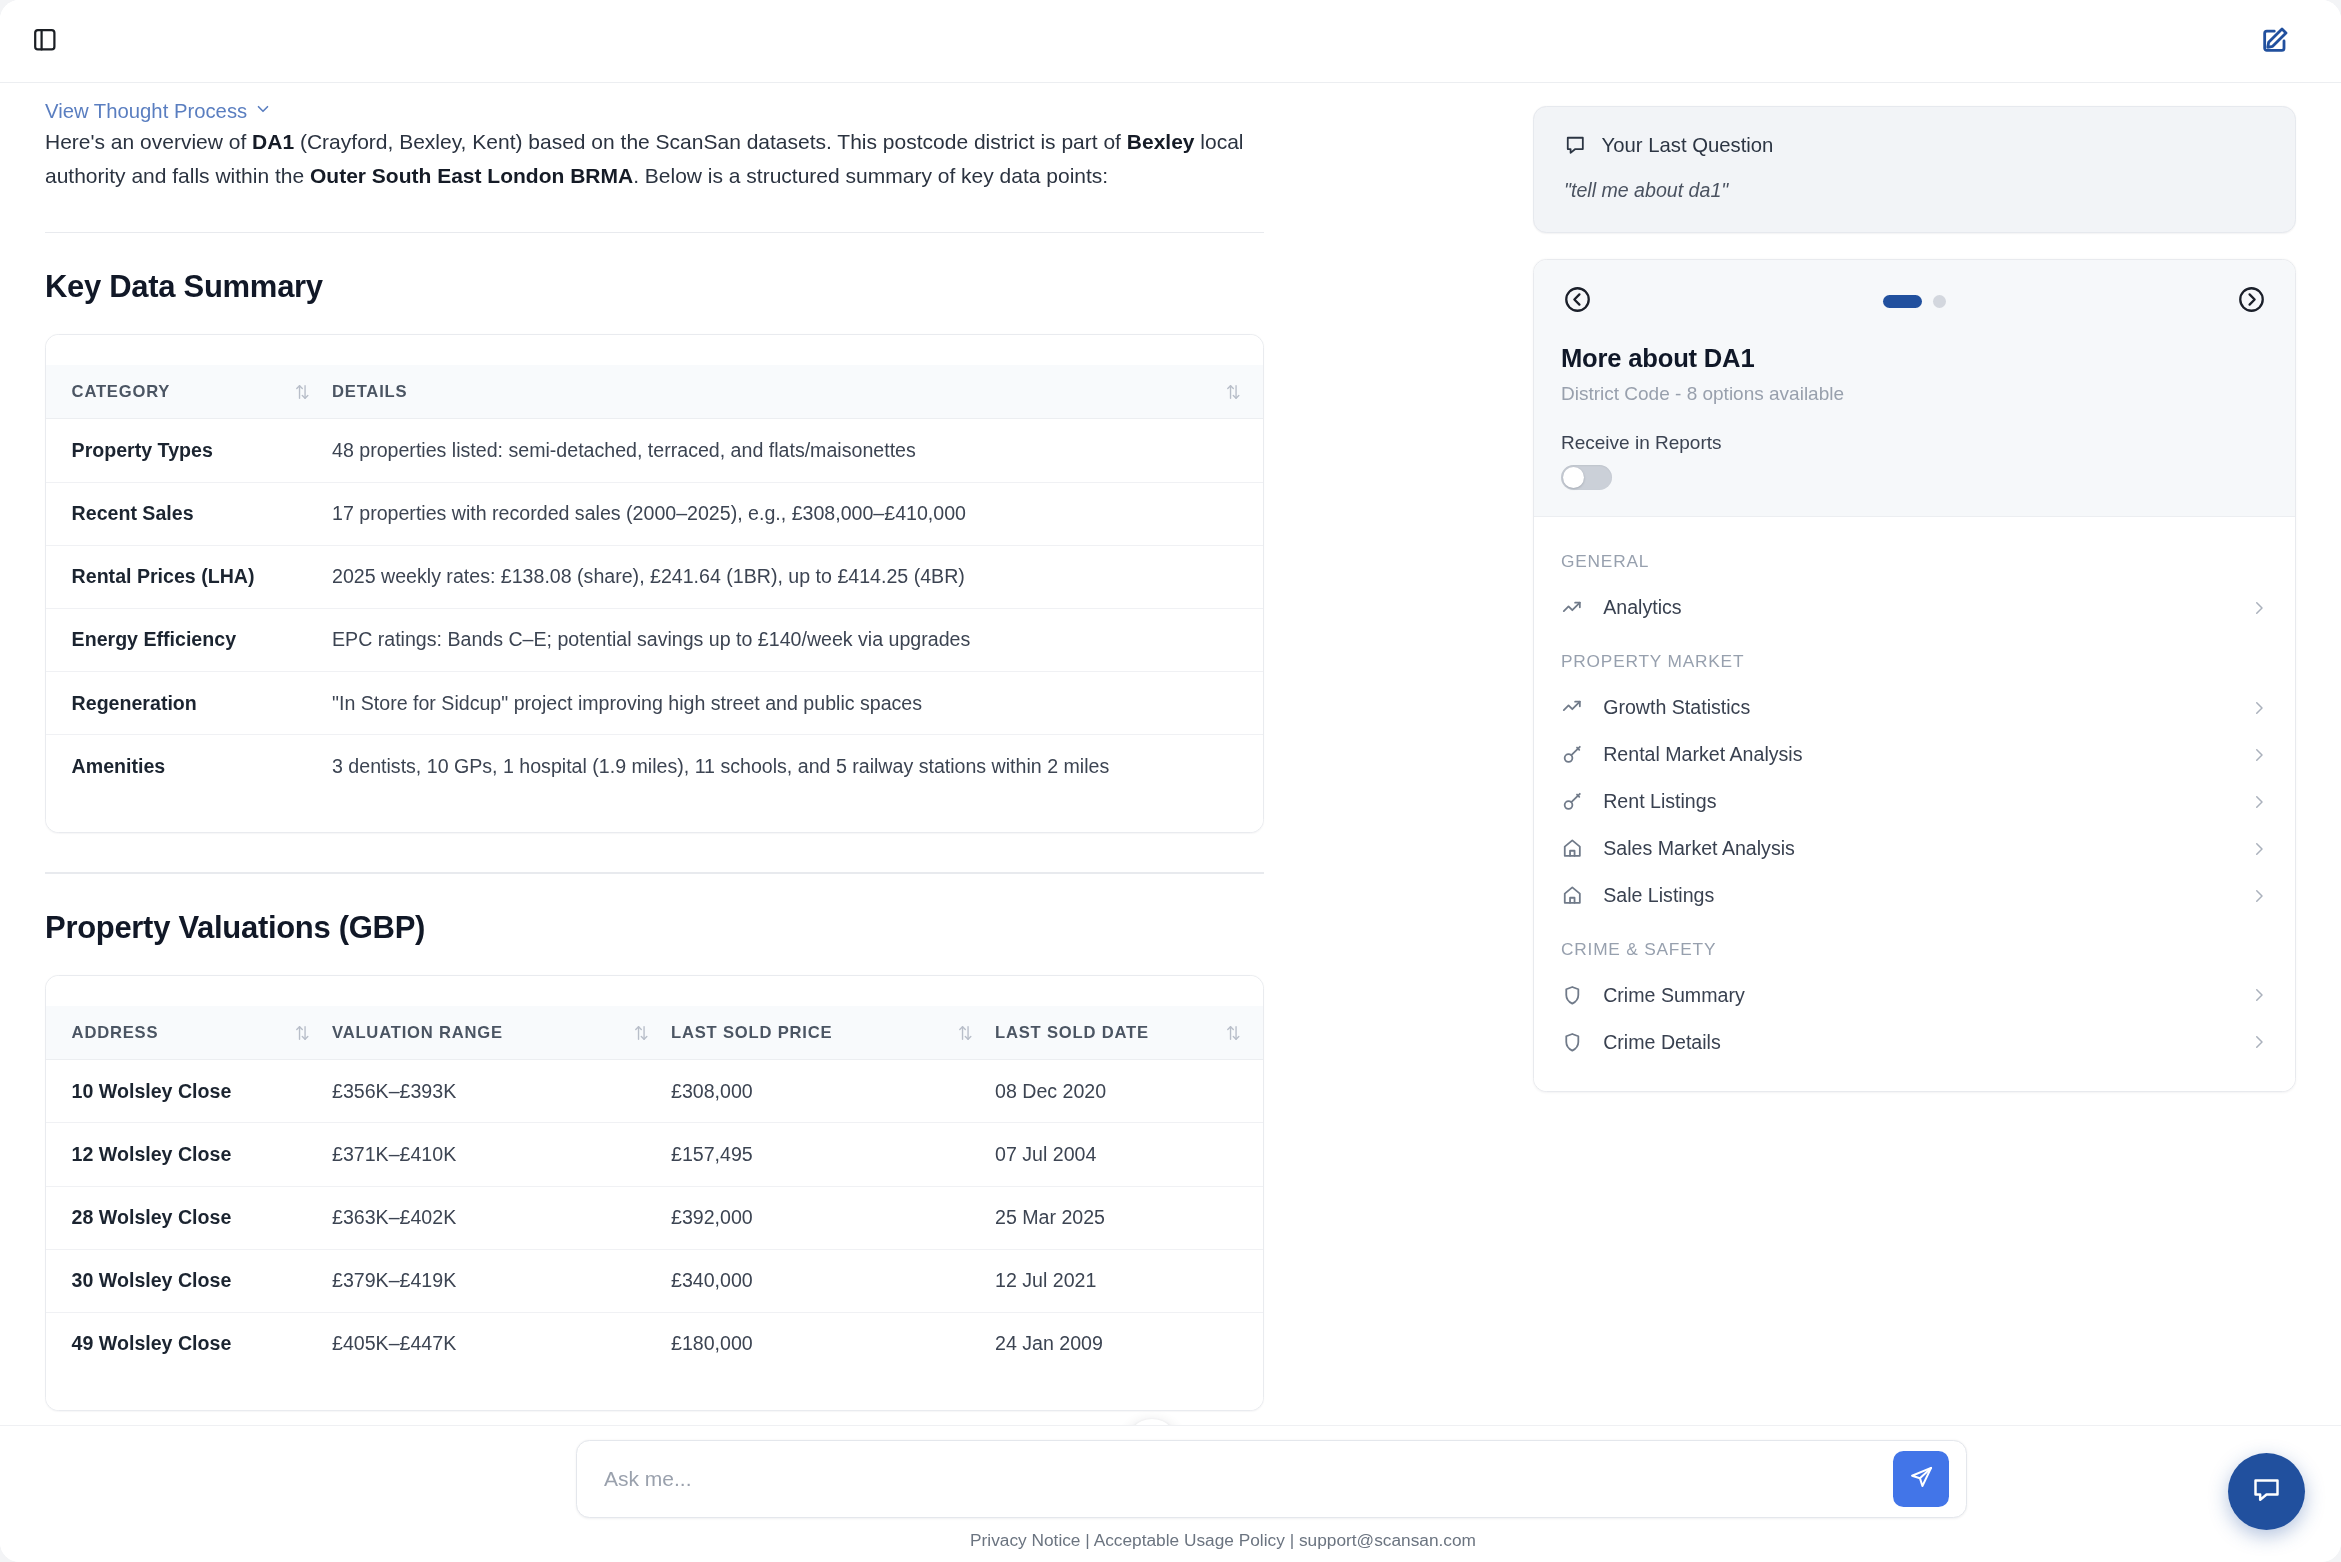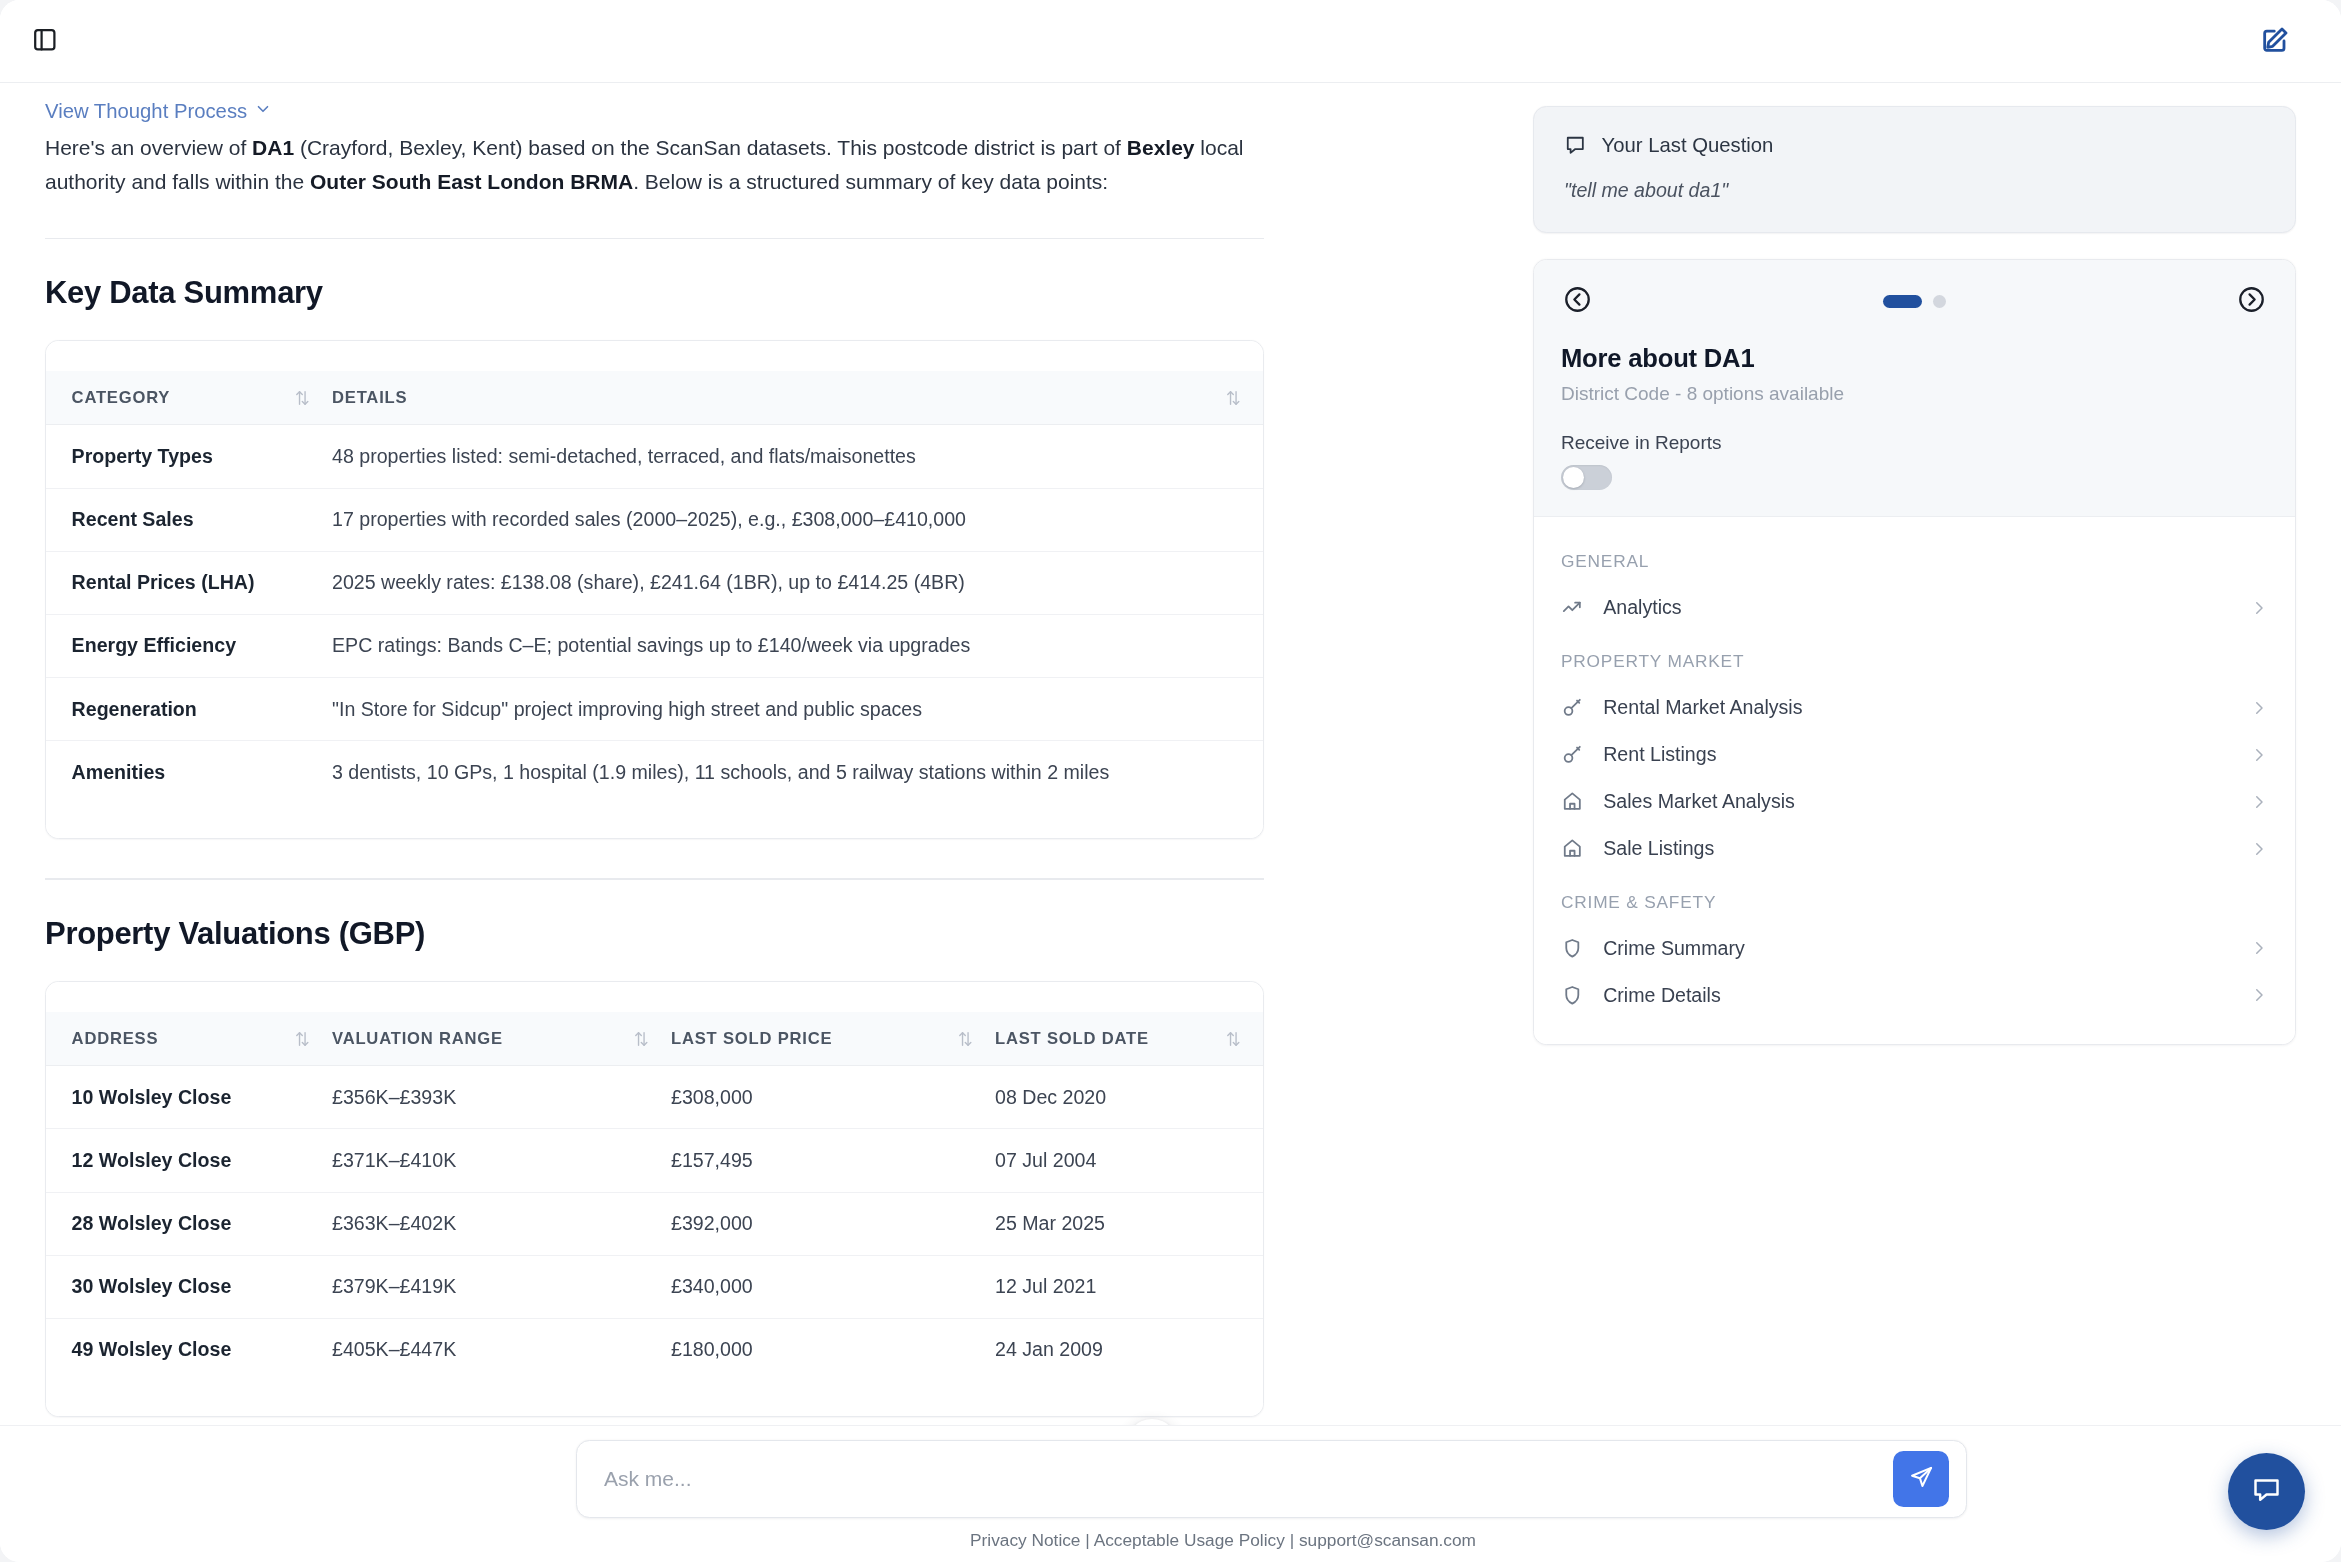--- a/index.html
+++ b/index.html
@@ -60,21 +60,21 @@
     overflow: hidden;
   }
   .message-area {
     padding: 16.6px 45px 0 45px;
     max-width: 1294px;
   }
 
   .thought-link {
     display: inline-flex; align-items: flex-end; gap: 7px;
     color: #5a7ec0; font-size: 20.3px; font-weight: 500;
-    cursor: pointer; margin-bottom: 8px;
+    cursor: pointer; margin-bottom: 2px;
   }
   .thought-link svg { width: 18px; height: 18px; }
 
   .intro-paragraph {
     font-size: 21px; line-height: 1.62; color: #2b3340;
     max-width: 1219px;
   }
   .intro-paragraph b { font-weight: 700; color: #151b26; }
 
   .rule {
@@ -567,20 +567,34 @@
             <span class="mi-label">Analytics</span>
             <span class="mi-chev">
               <svg viewBox="0 0 24 24" fill="none" stroke="currentColor" stroke-width="2" stroke-linecap="round" stroke-linejoin="round">
                 <polyline points="9 5 16 12 9 19"></polyline>
               </svg>
             </span>
           </div>
 
           <div class="group-label">PROPERTY MARKET</div>
 
+          <div class="menu-item">
+            <span class="mi-icon">
+              <svg viewBox="0 0 24 24" fill="none" stroke="currentColor" stroke-width="1.9" stroke-linecap="round" stroke-linejoin="round">
+                <polyline points="3 15 8 10 12 14 20 6"></polyline>
+                <polyline points="15 6 20 6 20 11"></polyline>
+              </svg>
+            </span>
+            <span class="mi-label">Growth Statistics</span>
+            <span class="mi-chev">
+              <svg viewBox="0 0 24 24" fill="none" stroke="currentColor" stroke-width="2" stroke-linecap="round" stroke-linejoin="round">
+                  <polyline points="9 5 16 12 9 19"></polyline>
+                </svg>
+            </span>
+          </div>
 
           <div class="menu-item">
             <span class="mi-icon">
               <svg viewBox="0 0 24 24" fill="none" stroke="currentColor" stroke-width="1.9" stroke-linecap="round" stroke-linejoin="round">
                 <circle cx="8" cy="16" r="4.1"></circle>
                 <line x1="11" y1="13" x2="20" y2="4"></line>
                 <line x1="17" y1="4.8" x2="19.4" y2="7.2"></line>
               </svg>
             </span>
             <span class="mi-label">Rental Market Analysis</span>

